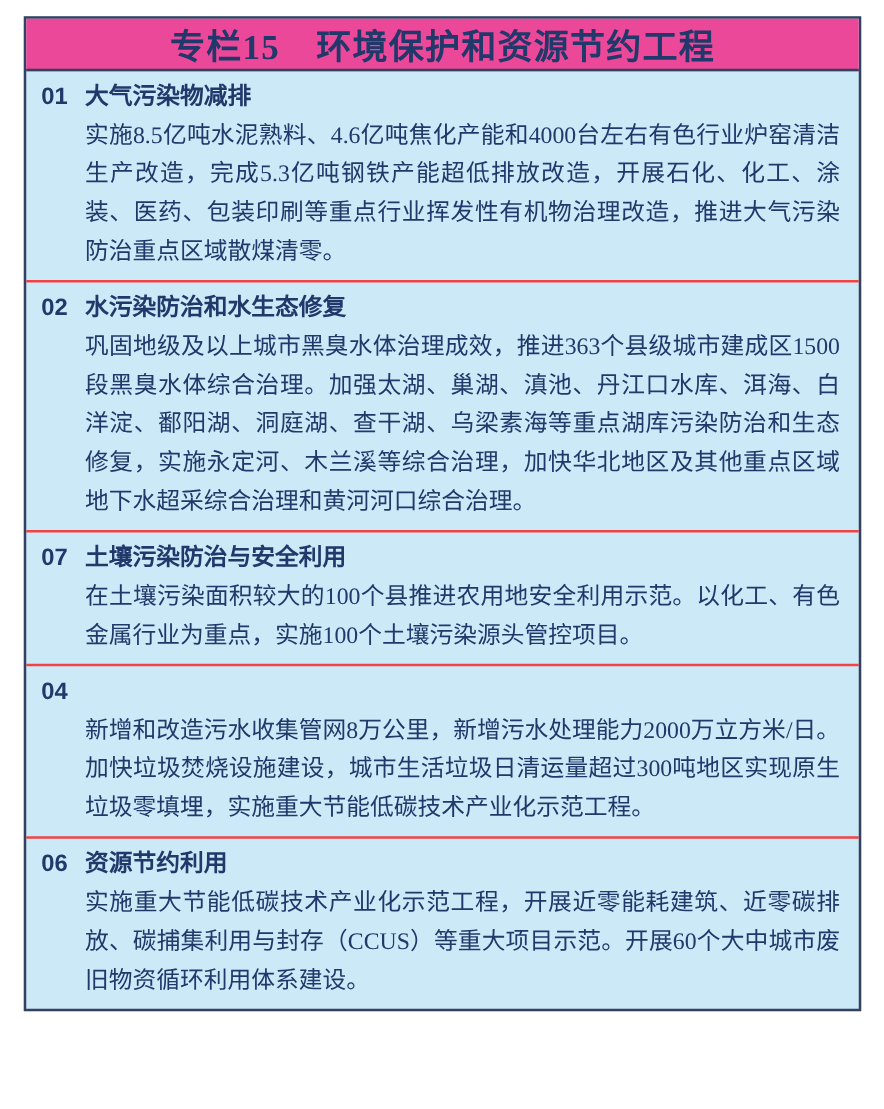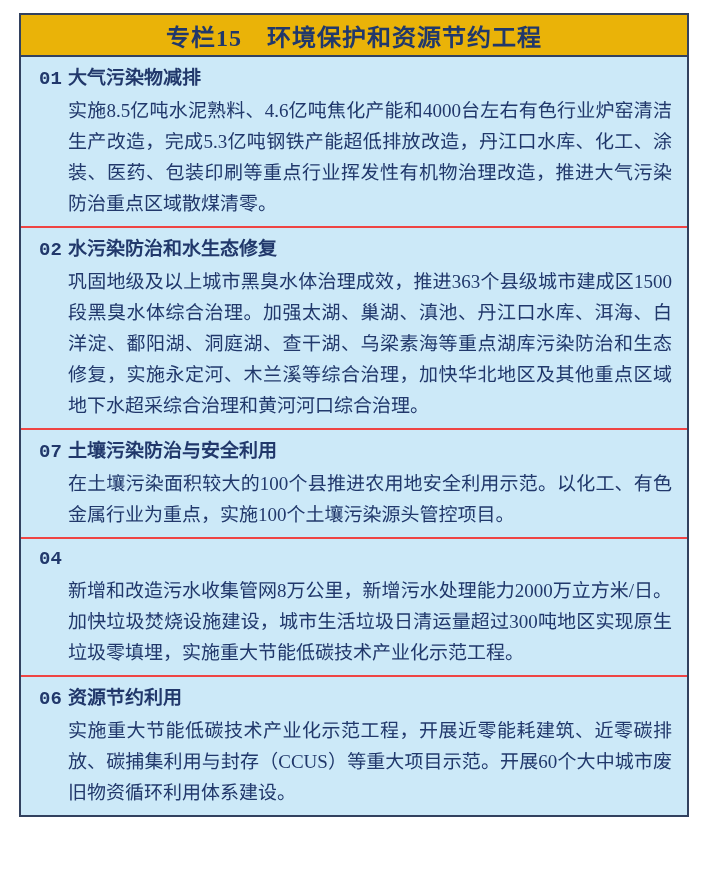--- a/index.html
+++ b/index.html
@@ -19,48 +19,47 @@
     position: absolute;
     left: 19px;
     top: 13px;
     width: 670px;
     box-sizing: border-box;
     border: 2px solid #32415f;
     background: #cce9f8;
     color: #21386b;
   }
   .panel-header {
-    background: #eab308;
+    background: #ec4899;
     border-bottom: 2px solid #32415f;
     height: 40px;
     display: flex;
     align-items: center;
     justify-content: center;
-    font-size: 24px;
+    font-size: 28px;
     font-weight: bold;
     letter-spacing: 1px;
   }
   .section {
     padding: 5px 15px 7px 12px;
     font-size: 19px;
     line-height: 31px;
   }
   .section + .section {
     border-top: 2px solid #ef4444;
   }
   .sec-head {
     display: flex;
     align-items: baseline;
   }
   .sec-num {
     width: 35px;
     flex: 0 0 35px;
     font-weight: bold;
-    font-family: Liberation Mono, monospace;
-    text-align: center;
+    font-family: Liberation Sans, sans-serif;
   }
   .sec-title {
     font-weight: bold;
     text-align: right;
   }
   .sec-body {
     margin: 0 0 0 35px;
     text-align: justify;
     text-justify: inter-ideograph;
   }
@@ -71,21 +70,21 @@
 <div class="page">
   <div class="panel">
 
     <div class="panel-header">专栏15　环境保护和资源节约工程</div>
 
     <div class="section">
       <div class="sec-head">
         <span class="sec-num">01</span>
         <span class="sec-title">大气污染物减排</span>
       </div>
-      <p class="sec-body">实施8.5亿吨水泥熟料、4.6亿吨焦化产能和4000台左右有色行业炉窑清洁生产改造，完成5.3亿吨钢铁产能超低排放改造，丹江口水库、化工、涂装、医药、包装印刷等重点行业挥发性有机物治理改造，推进大气污染防治重点区域散煤清零。</p>
+      <p class="sec-body">实施8.5亿吨水泥熟料、4.6亿吨焦化产能和4000台左右有色行业炉窑清洁生产改造，完成5.3亿吨钢铁产能超低排放改造，开展石化、化工、涂装、医药、包装印刷等重点行业挥发性有机物治理改造，推进大气污染防治重点区域散煤清零。</p>
     </div>
 
     <div class="section">
       <div class="sec-head">
         <span class="sec-num">02</span>
         <span class="sec-title">水污染防治和水生态修复</span>
       </div>
       <p class="sec-body">巩固地级及以上城市黑臭水体治理成效，推进363个县级城市建成区1500段黑臭水体综合治理。加强太湖、巢湖、滇池、丹江口水库、洱海、白洋淀、鄱阳湖、洞庭湖、查干湖、乌梁素海等重点湖库污染防治和生态修复，实施永定河、木兰溪等综合治理，加快华北地区及其他重点区域地下水超采综合治理和黄河河口综合治理。</p>
     </div>
 

